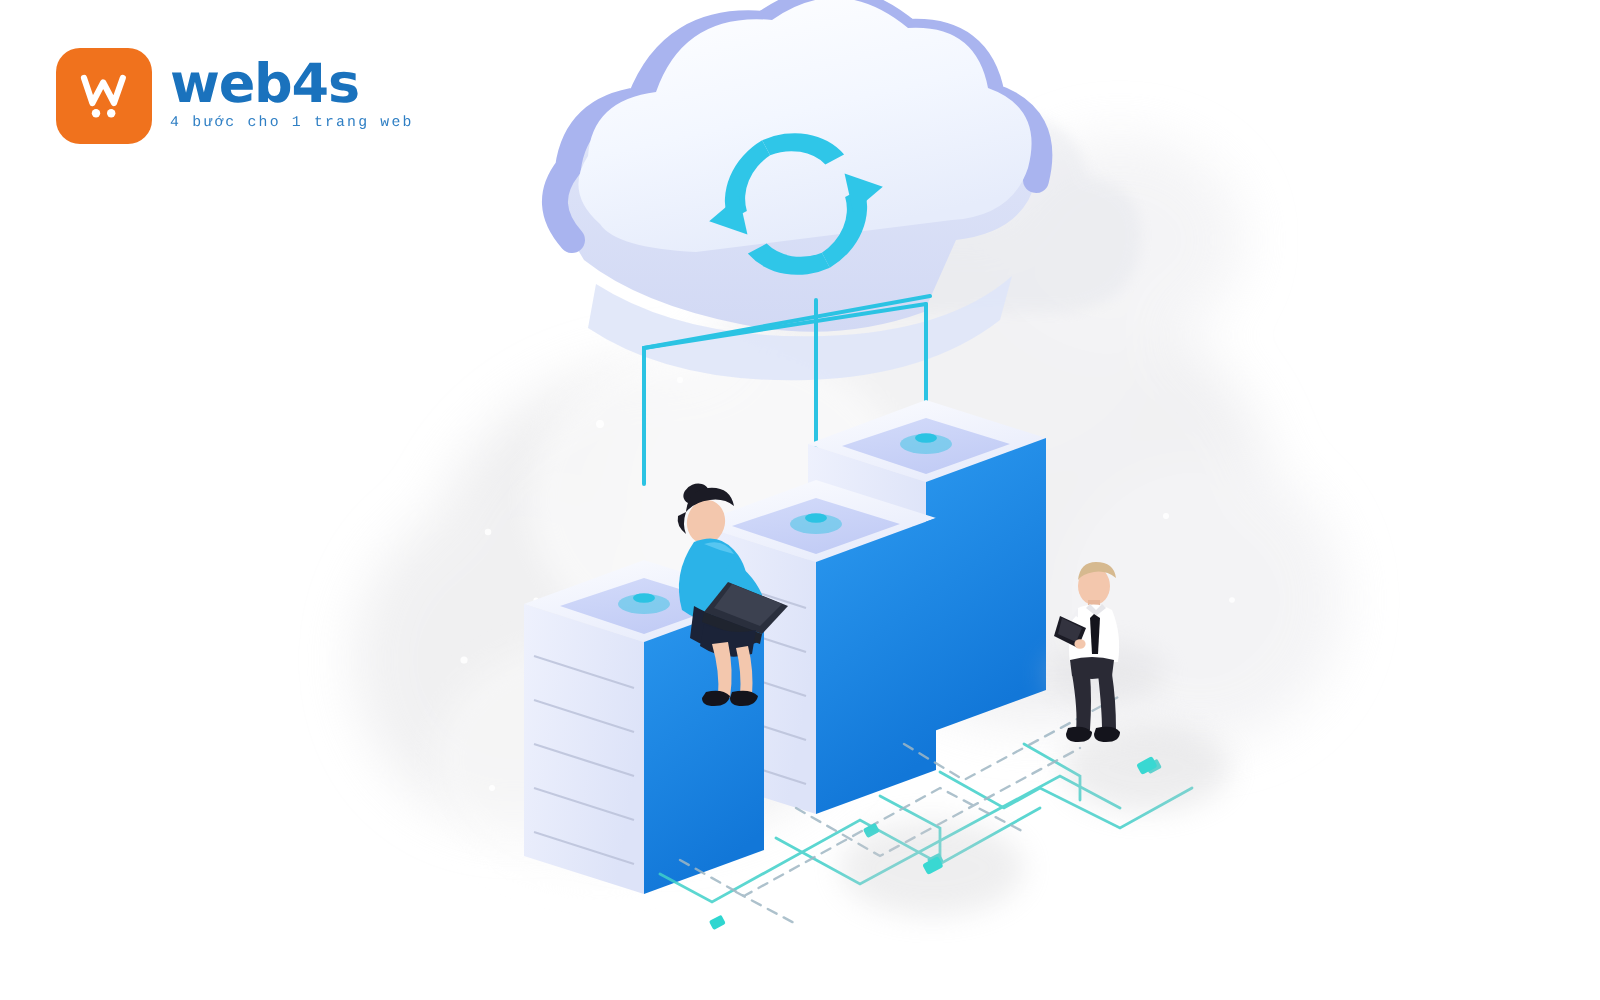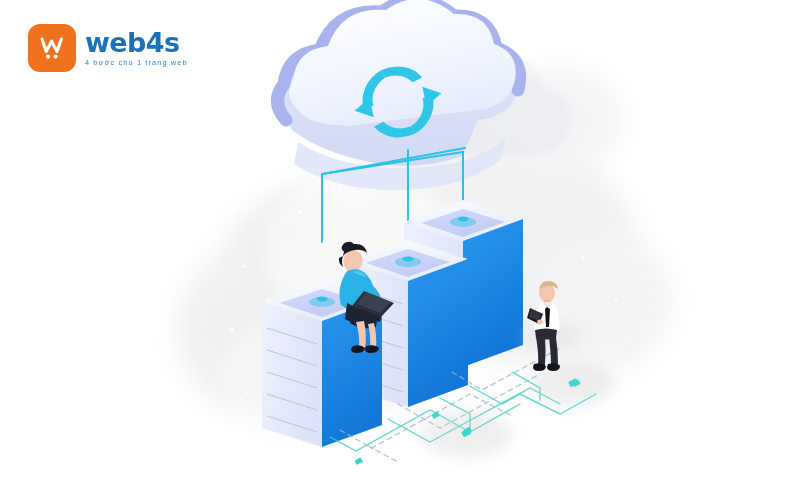--- a/index.html
+++ b/index.html
@@ -50,21 +50,21 @@
     color: #1a72bd;
     letter-spacing: -0.6px;
     font-family: "DejaVu Sans", sans-serif;
   }
   .logo-tagline {
     font-size: 7.4px;
     color: #2f7fc4;
     letter-spacing: 1.1px;
     margin-top: 3px;
     white-space: nowrap;
-    font-family: Liberation Sans, sans-serif;
+    font-family: Liberation Mono, monospace;
   }
 
   
   .illus {
     position: absolute;
     left: 0;
     top: 0;
     width: 800px;
     height: 500px;
   }

